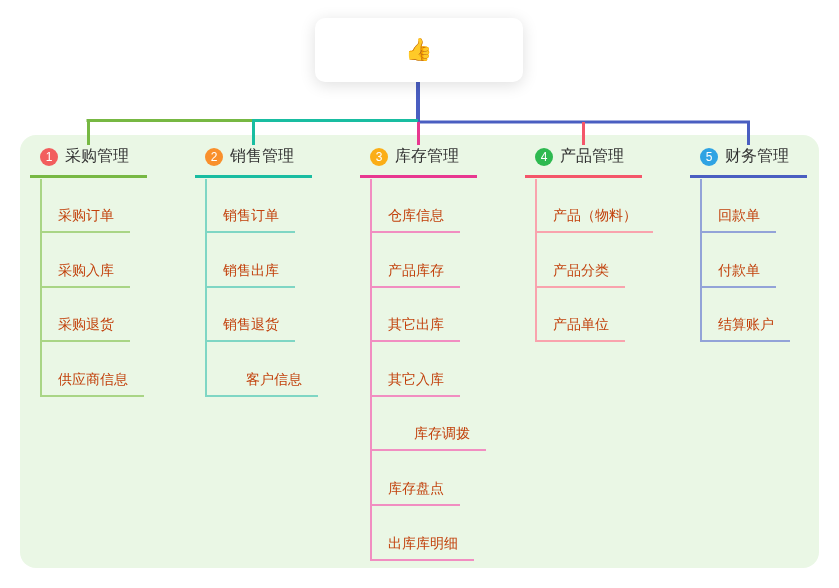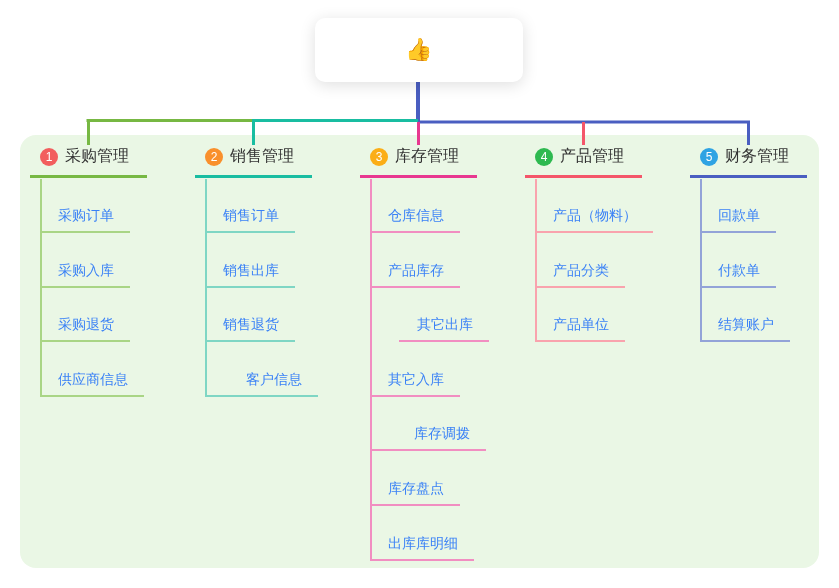--- a/index.html
+++ b/index.html
@@ -13,21 +13,21 @@
              border-radius:10px;box-shadow:0 3px 16px rgba(0,0,0,.13);display:flex;align-items:center;
              justify-content:center;gap:10px;font-size:22px;color:#3f4a56;z-index:3;}
   .root-icon{font-size:22px;color:#f5c518;}
   .branch-node{position:absolute;width:117px;display:flex;align-items:center;gap:7px;
                padding:0 0 8px 10px;border-bottom:3px solid;box-sizing:border-box;
                font-size:16px;color:#333333;z-index:2;white-space:nowrap;}
   .badge{width:18px;height:18px;border-radius:50%;color:#ffffff;font-size:12px;line-height:18px;
          display:flex;align-items:center;justify-content:center;flex:none;}
   .subtree-line{position:absolute;width:2px;z-index:2;}
   .sub-item{position:absolute;padding:0 16px 6px 18px;border-bottom:2px solid;font-size:14px;
-            line-height:20px;color:#3b82f6;z-index:2;white-space:nowrap;}
+            line-height:20px;color:#c2410c;z-index:2;white-space:nowrap;}
 </style>
 </head>
 <body>
 
 <div class="stage">
 
   <div class="panel"></div>
 
   <svg class="wires" width="839" height="588" viewBox="0 0 839 588">
     <line x1="418" y1="82" x2="418" y2="122" stroke-width="4" stroke="#4a5ec1"></line>
@@ -64,21 +64,21 @@
       <div class="sub-item" style="left: 205px; top: 259.6px; border-bottom-color: rgb(127, 214, 196);">销售出库</div>
       <div class="sub-item" style="left: 205px; top: 314.2px; border-bottom-color: rgb(127, 214, 196);">销售退货</div>
       <div class="sub-item" style="left: 205px; top: 368.8px; border-bottom-color: rgb(127, 214, 196); padding-left: 41px;">客户信息</div>
       <div class="branch-node" style="left: 360px; top: 146px; border-bottom-color: rgb(232, 56, 144);">
         <span class="badge" style="background: rgb(251, 174, 23);">3</span>
         <span>库存管理</span>
       </div>
       <div class="subtree-line" style="left: 370px; top: 179px; height: 381.6px; background: rgb(241, 142, 193);"></div>
       <div class="sub-item" style="left: 370px; top: 205px; border-bottom-color: rgb(241, 142, 193);">仓库信息</div>
       <div class="sub-item" style="left: 370px; top: 259.6px; border-bottom-color: rgb(241, 142, 193);">产品库存</div>
-      <div class="sub-item" style="left: 370px; top: 314.2px; border-bottom-color: rgb(241, 142, 193); margin-left: 29px;">其它出库</div>
+      <div class="sub-item" style="left: 370px; top: 314.2px; border-bottom-color: rgb(241, 142, 193);">其它出库</div>
       <div class="sub-item" style="left: 370px; top: 368.8px; border-bottom-color: rgb(241, 142, 193);">其它入库</div>
       <div class="sub-item" style="left: 370px; top: 423.4px; border-bottom-color: rgb(241, 142, 193); padding-left: 44px;">库存调拨</div>
       <div class="sub-item" style="left: 370px; top: 478px; border-bottom-color: rgb(241, 142, 193);">库存盘点</div>
       <div class="sub-item" style="left: 370px; top: 532.6px; border-bottom-color: rgb(241, 142, 193);">出库库明细</div>
       <div class="branch-node" style="left: 525px; top: 146px; border-bottom-color: rgb(244, 86, 106);">
         <span class="badge" style="background: rgb(46, 185, 80);">4</span>
         <span>产品管理</span>
       </div>
       <div class="subtree-line" style="left: 535px; top: 179px; height: 163.2px; background: rgb(249, 163, 173);"></div>
       <div class="sub-item" style="left: 535px; top: 205px; border-bottom-color: rgb(249, 163, 173);">产品（物料）</div>

